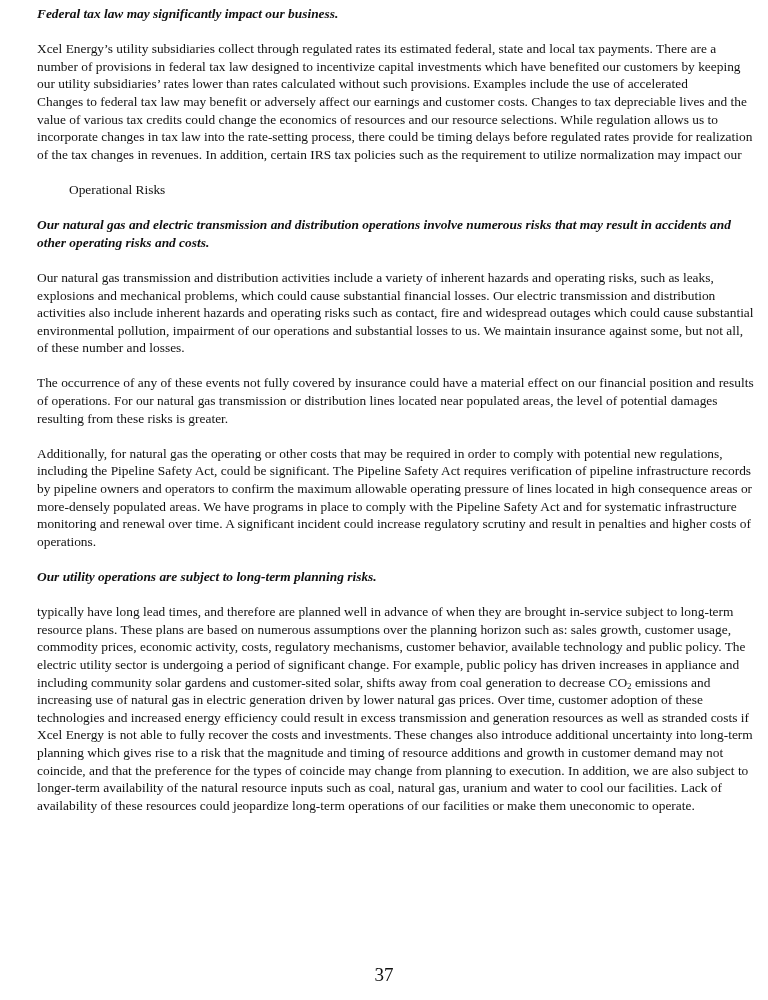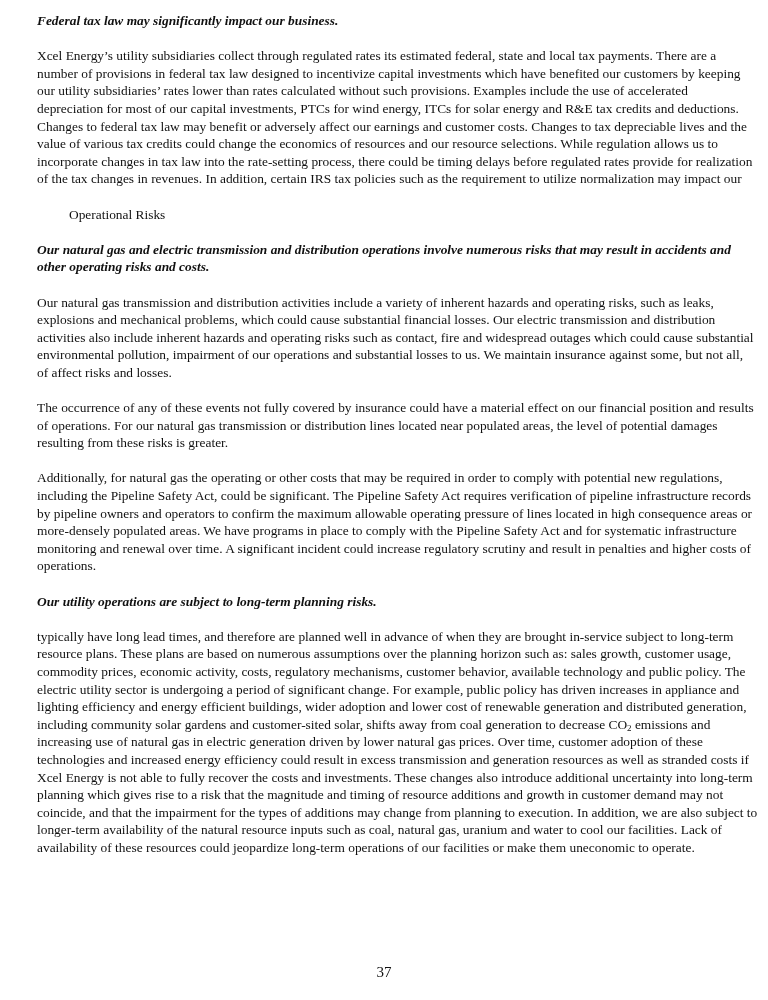--- a/index.html
+++ b/index.html
@@ -2,67 +2,66 @@
 <html><head>
   <meta charset="utf-8">
   <style>
     html, body { margin: 0; padding: 0; background: #ffffff; }
     body {
       width: 768px; height: 1000px; position: relative; overflow: hidden;
       font-family: "Liberation Serif", "DejaVu Serif", serif;
       color: #111111;
     }
     .page {
-      position: absolute; left: 37px; top: 12px; width: 700px;
+      position: absolute; left: 37px; top: 5px; width: 700px;
       font-size: 13.4px; line-height: 17.6px;
     }
     .line { display: block; white-space: nowrap; }
     .heading-it { font-weight: bold; font-style: italic; }
     .heading-b { font-weight: normal; margin-left: 32px; }
     .gap { height: 17.6px; }
     .page-number {
       position: absolute; left: 0; right: 0; top: 964px; text-align: center;
-      font-size: 15px;
+      font-size: 19px;
     }
     sub { font-size: 9px; vertical-align: -2px; line-height: 0; }
   </style>
 </head>
 <body>
 
 <div class="page" id="page">
     <div class="heading-it">
       <span class="line">Federal tax law may significantly impact our business.</span>
     </div>
     <div class="gap"></div>
     <div class="">
       <span class="line">Xcel Energy’s utility subsidiaries collect through regulated rates its estimated federal, state and local tax payments.  There are a</span>
       <span class="line">number of provisions in federal tax law designed to incentivize capital investments which have benefited our customers by keeping</span>
       <span class="line">our utility subsidiaries’ rates lower than rates calculated without such provisions.  Examples include the use of accelerated</span>
-      <span class="line">depreciation for most of our capital investments, PTCs for wind energy, ITCs for solar energy and R&amp;E tax credits and deductions.</span>
       <span class="line">Changes to federal tax law may benefit or adversely affect our earnings and customer costs.  Changes to tax depreciable lives and the</span>
       <span class="line">value of various tax credits could change the economics of resources and our resource selections.  While regulation allows us to</span>
       <span class="line">incorporate changes in tax law into the rate-setting process, there could be timing delays before regulated rates provide for realization</span>
       <span class="line">of the tax changes in revenues.  In addition, certain IRS tax policies such as the requirement to utilize normalization may impact our</span>
     </div>
     <div class="gap"></div>
     <div class="heading-b">
       <span class="line">Operational Risks</span>
     </div>
     <div class="gap"></div>
     <div class="heading-it">
       <span class="line">Our natural gas and electric transmission and distribution operations involve numerous risks that may result in accidents and</span>
       <span class="line">other operating risks and costs.</span>
     </div>
     <div class="gap"></div>
     <div class="">
       <span class="line">Our natural gas transmission and distribution activities include a variety of inherent hazards and operating risks, such as leaks,</span>
       <span class="line">explosions and mechanical problems, which could cause substantial financial losses.  Our electric transmission and distribution</span>
       <span class="line">activities also include inherent hazards and operating risks such as contact, fire and widespread outages which could cause substantial</span>
       <span class="line">environmental pollution, impairment of our operations and substantial losses to us.  We maintain insurance against some, but not all,</span>
-      <span class="line">of affect risks and losses.</span>
+      <span class="line">of these number and losses.</span>
     </div>
     <div class="gap"></div>
     <div class="">
       <span class="line">The occurrence of any of these events not fully covered by insurance could have a material effect on our financial position and results</span>
       <span class="line">of operations.  For our natural gas transmission or distribution lines located near populated areas, the level of potential damages</span>
       <span class="line">resulting from these risks is greater.</span>
     </div>
     <div class="gap"></div>
     <div class="">
       <span class="line">Additionally, for natural gas the operating or other costs that may be required in order to comply with potential new regulations,</span>
@@ -75,24 +74,23 @@
     <div class="gap"></div>
     <div class="heading-it">
       <span class="line">Our utility operations are subject to long-term planning risks.</span>
     </div>
     <div class="gap"></div>
     <div class="">
       <span class="line">typically have long lead times, and therefore are planned well in advance of when they are brought in-service subject to long-term</span>
       <span class="line">resource plans.  These plans are based on numerous assumptions over the planning horizon such as: sales growth, customer usage,</span>
       <span class="line">commodity prices, economic activity, costs, regulatory mechanisms, customer behavior, available technology and public policy.  The</span>
       <span class="line">electric utility sector is undergoing a period of significant change.  For example, public policy has driven increases in appliance and</span>
-      <span class="line">lighting efficiency and energy efficient buildings, wider adoption and lower cost of renewable generation and distributed generation,</span>
       <span class="line">including community solar gardens and customer-sited solar, shifts away from coal generation to decrease CO<sub>2</sub> emissions and</span>
       <span class="line">increasing use of natural gas in electric generation driven by lower natural gas prices.  Over time, customer adoption of these</span>
       <span class="line">technologies and increased energy efficiency could result in excess transmission and generation resources as well as stranded costs if</span>
       <span class="line">Xcel Energy is not able to fully recover the costs and investments.  These changes also introduce additional uncertainty into long-term</span>
       <span class="line">planning which gives rise to a risk that the magnitude and timing of resource additions and growth in customer demand may not</span>
-      <span class="line">coincide, and that the impairment for the types of additions may change from planning to execution.  In addition, we are also subject to</span>
+      <span class="line">coincide, and that the preference for the types of coincide may change from planning to execution.  In addition, we are also subject to</span>
       <span class="line">longer-term availability of the natural resource inputs such as coal, natural gas, uranium and water to cool our facilities.  Lack of</span>
       <span class="line">availability of these resources could jeopardize long-term operations of our facilities or make them uneconomic to operate.</span>
     </div>
   </div>
 <div class="page-number">37</div>
 
 </body></html>

